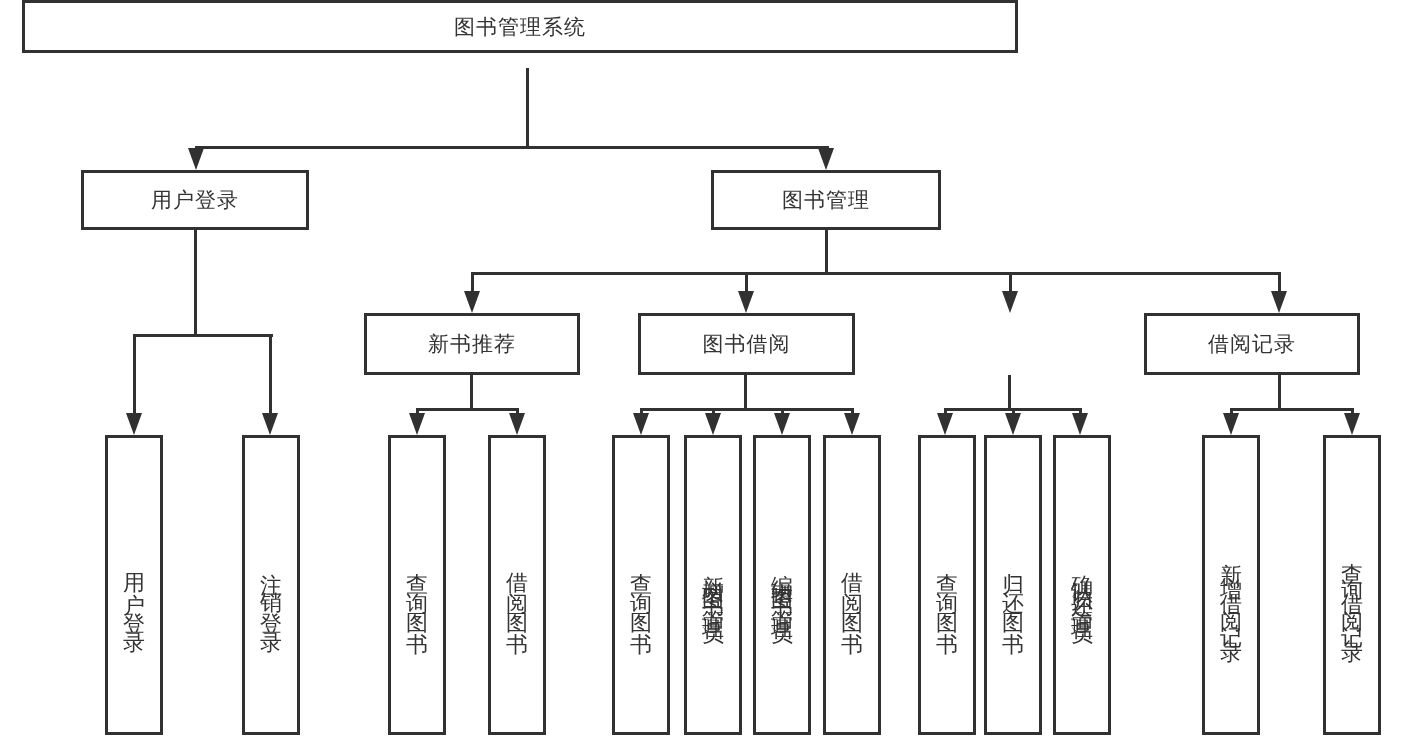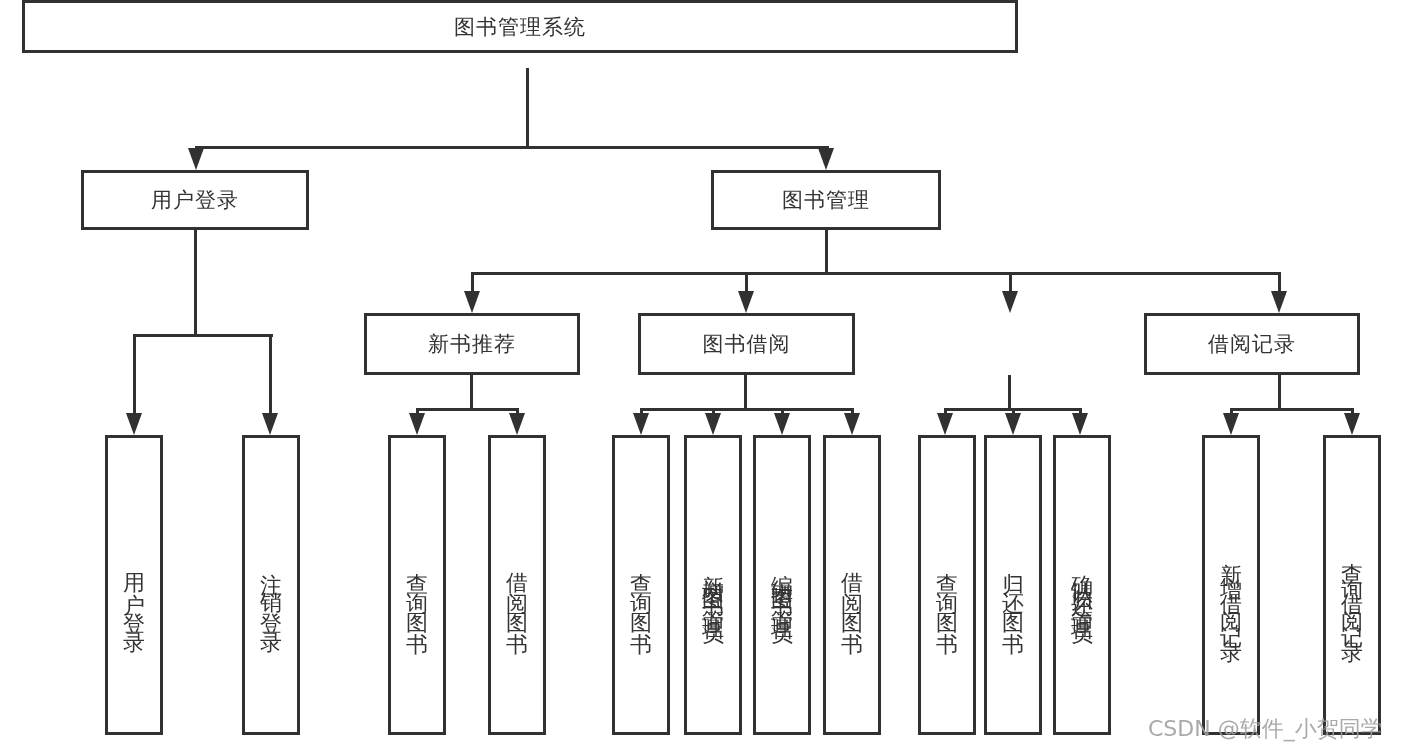--- a/index.html
+++ b/index.html
@@ -150,15 +150,14 @@
     <span class="sp7">确认归还（管理员）</span>
   </div>
 
   <div class="box leaf" style="left:1202px;top:435px;width:58px;height:300px;">
     <span class="sp16">新增借阅记录</span>
   </div>
   <div class="box leaf" style="left:1323px;top:435px;width:58px;height:300px;">
     <span class="sp16">查询借阅记录</span>
   </div>
 
-  <div class="watermark">CSDN @软件_小贺同学</div>
 
 </div>
 
 </body></html>

